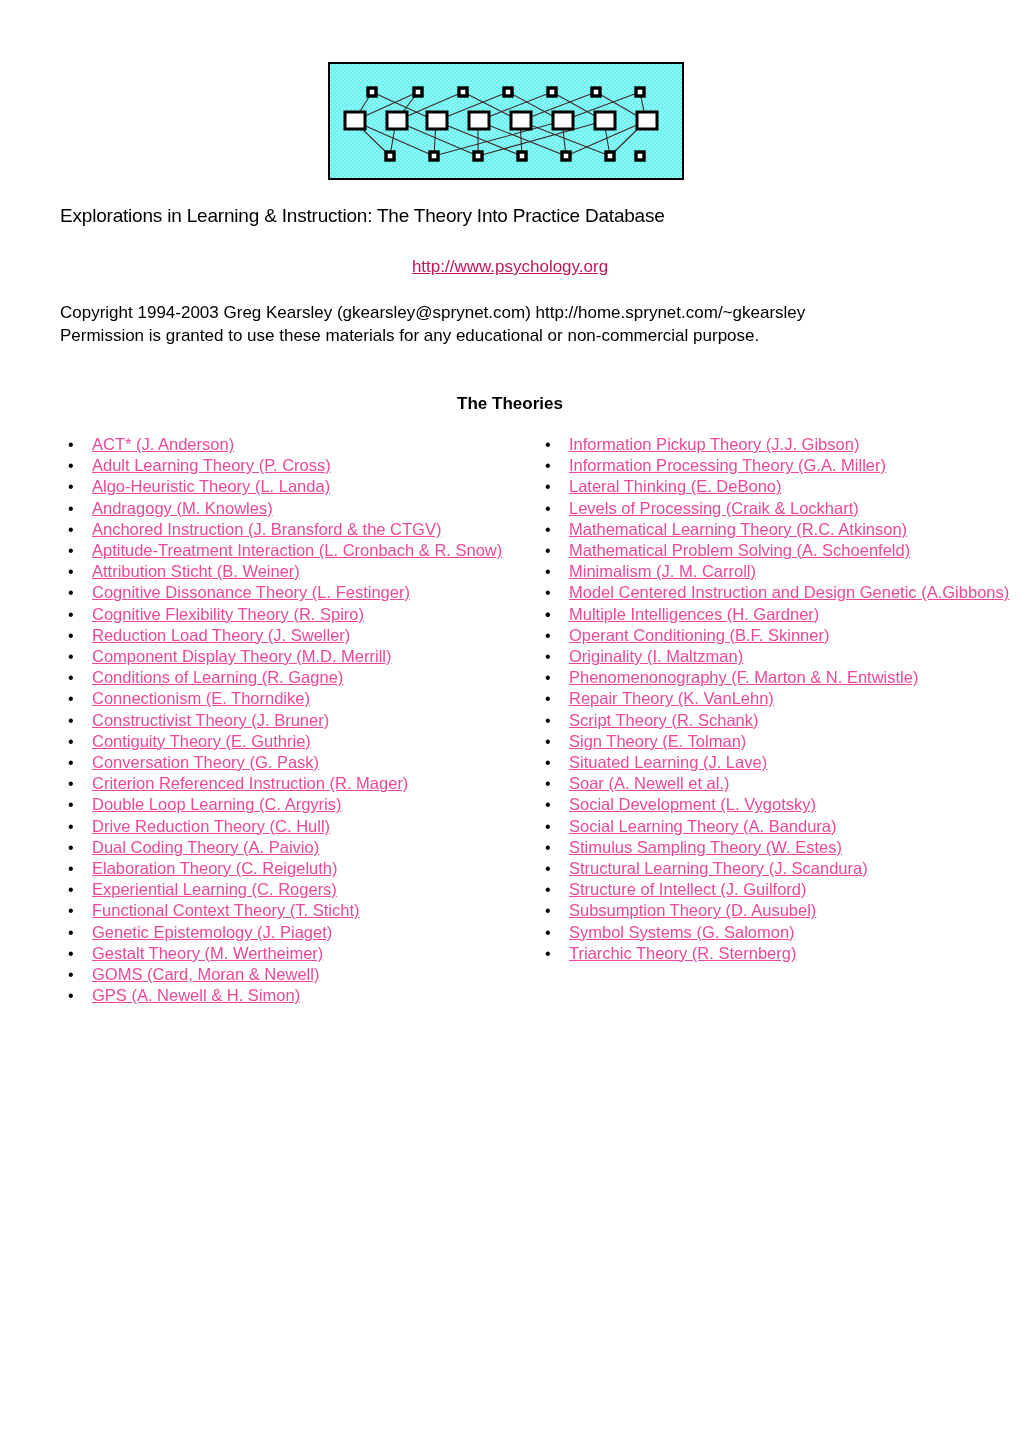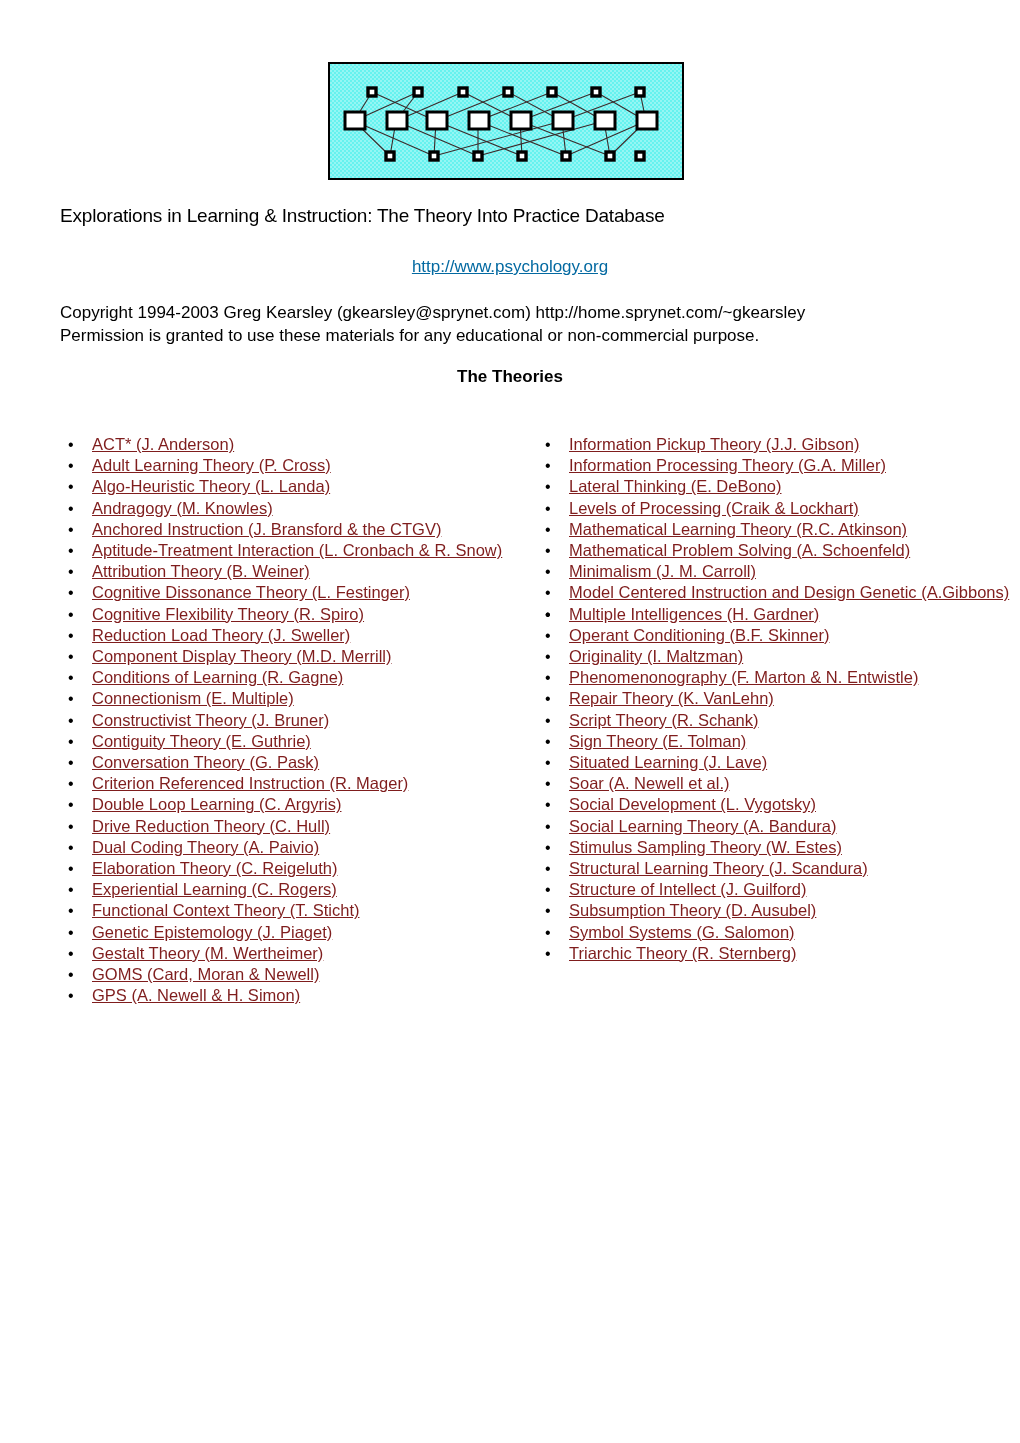--- a/index.html
+++ b/index.html
@@ -65,39 +65,39 @@
     font-weight: normal;
     letter-spacing: -0.2px;
   }
   .site-url {
     position: absolute;
     left: 60px;
     top: 257px;
     width: 900px;
     text-align: center;
     font-size: 17px;
-    color: #0369a1;
+    color: #be185d;
     text-decoration: underline;
     cursor: pointer;
   }
   .copyright {
     position: absolute;
     left: 60px;
     top: 301px;
     width: 900px;
     text-align: left;
     font-size: 17px;
     line-height: 23px;
   }
   .copy-line { display: block; }
 
   .section-title {
     position: absolute;
     left: 60px;
-    top: 367px;
+    top: 394px;
     width: 900px;
     text-align: center;
     font-size: 17px;
     font-weight: bold;
   }
 
   
   .columns {
     position: absolute;
     left: 0;
@@ -128,21 +128,21 @@
   ul.theory-list li .bullet {
     position: absolute;
     left: 10px;
     top: 0;
     width: 10px;
     line-height: 21.2px;
     font-size: 16px;
     color: #000000;
   }
   ul.theory-list li a.theory-link {
-    color: #7f1d1d;
+    color: #ec4899;
     text-decoration: underline;
     cursor: pointer;
   }
 </style>
 </head>
 <body>
 
 <div class="page">
 
   <div class="hero-wrap">
@@ -223,27 +223,27 @@
 
   <div class="columns">
     <div class="col col-left">
       <ul class="theory-list">
           <li><span class="bullet">•</span><a class="theory-link">ACT* (J. Anderson)</a></li>
           <li><span class="bullet">•</span><a class="theory-link">Adult Learning Theory (P. Cross)</a></li>
           <li><span class="bullet">•</span><a class="theory-link">Algo-Heuristic Theory (L. Landa)</a></li>
           <li><span class="bullet">•</span><a class="theory-link">Andragogy (M. Knowles)</a></li>
           <li><span class="bullet">•</span><a class="theory-link">Anchored Instruction (J. Bransford &amp; the CTGV)</a></li>
           <li><span class="bullet">•</span><a class="theory-link">Aptitude-Treatment Interaction (L. Cronbach &amp; R. Snow)</a></li>
-          <li><span class="bullet">•</span><a class="theory-link">Attribution Theory (B. Weiner)</a></li>
+          <li><span class="bullet">•</span><a class="theory-link">Attribution Sticht (B. Weiner)</a></li>
           <li><span class="bullet">•</span><a class="theory-link">Cognitive Dissonance Theory (L. Festinger)</a></li>
           <li><span class="bullet">•</span><a class="theory-link">Cognitive Flexibility Theory (R. Spiro)</a></li>
           <li><span class="bullet">•</span><a class="theory-link">Reduction Load Theory (J. Sweller)</a></li>
           <li><span class="bullet">•</span><a class="theory-link">Component Display Theory (M.D. Merrill)</a></li>
           <li><span class="bullet">•</span><a class="theory-link">Conditions of Learning (R. Gagne)</a></li>
-          <li><span class="bullet">•</span><a class="theory-link">Connectionism (E. Multiple)</a></li>
+          <li><span class="bullet">•</span><a class="theory-link">Connectionism (E. Thorndike)</a></li>
           <li><span class="bullet">•</span><a class="theory-link">Constructivist Theory (J. Bruner)</a></li>
           <li><span class="bullet">•</span><a class="theory-link">Contiguity Theory (E. Guthrie)</a></li>
           <li><span class="bullet">•</span><a class="theory-link">Conversation Theory (G. Pask)</a></li>
           <li><span class="bullet">•</span><a class="theory-link">Criterion Referenced Instruction (R. Mager)</a></li>
           <li><span class="bullet">•</span><a class="theory-link">Double Loop Learning (C. Argyris)</a></li>
           <li><span class="bullet">•</span><a class="theory-link">Drive Reduction Theory (C. Hull)</a></li>
           <li><span class="bullet">•</span><a class="theory-link">Dual Coding Theory (A. Paivio)</a></li>
           <li><span class="bullet">•</span><a class="theory-link">Elaboration Theory (C. Reigeluth)</a></li>
           <li><span class="bullet">•</span><a class="theory-link">Experiential Learning (C. Rogers)</a></li>
           <li><span class="bullet">•</span><a class="theory-link">Functional Context Theory (T. Sticht)</a></li>

